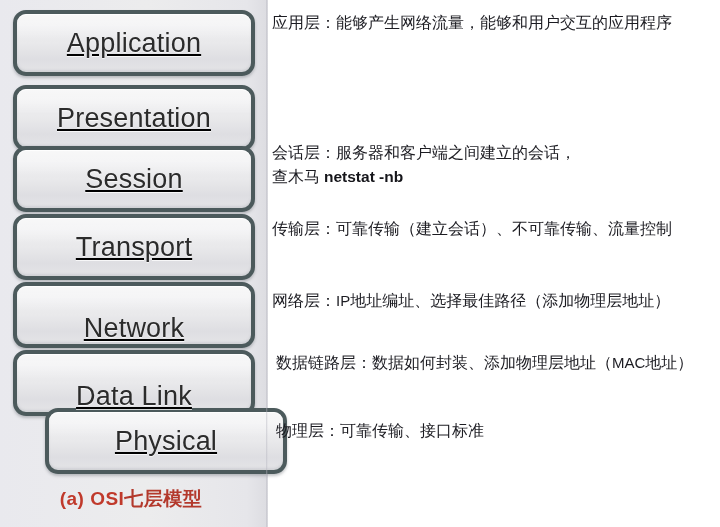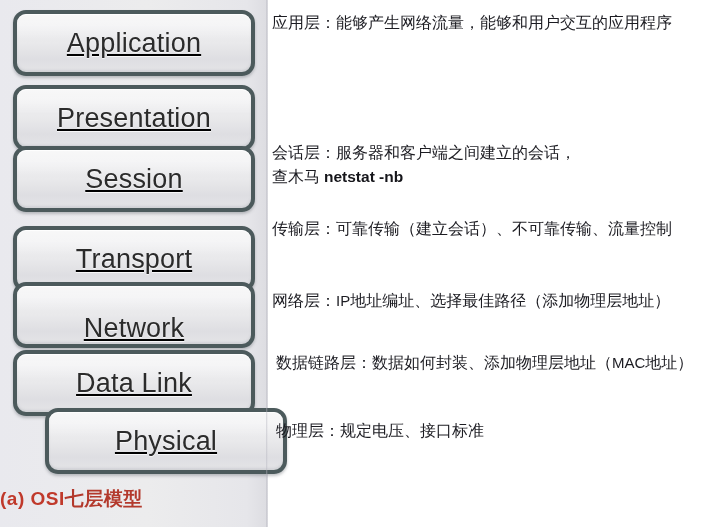--- a/index.html
+++ b/index.html
@@ -94,20 +94,21 @@
     letter-spacing: 0.2px;
     text-shadow: 0 1px 1px rgba(255,255,255,0.75);
     white-space: nowrap;
   }
 
   .diagram-caption {
     position: absolute;
     left: 0;
     top: 486px;
     width: 262px;
+    text-align: center;
     font-family: "Liberation Sans", "DejaVu Sans", sans-serif;
     font-size: 19px;
     font-weight: bold;
     color: #c0392b;
     letter-spacing: 0.5px;
     white-space: nowrap;
   }
   .caption-latin { color: #c0392b; }
   .caption-cjk { color: #b3392c; }
 
@@ -175,29 +176,29 @@
       </div>
 
       <div class="layer-box" style="top:78px;margin-top:7px;">
         <span class="layer-label">Presentation</span>
       </div>
 
       <div class="layer-box" style="top:146px;justify-content:center;">
         <span class="layer-label">Session</span>
       </div>
 
-      <div class="layer-box" style="top:226px;">
+      <div class="layer-box" style="top:214px;">
         <span class="layer-label">Transport</span>
       </div>
 
       <div class="layer-box" style="top:282px;align-items:flex-end;">
         <span class="layer-label">Network</span>
       </div>
 
-      <div class="layer-box" style="top:350px;">
+      <div class="layer-box" style="top:350px;align-items:flex-end;">
         <span class="layer-label">Data Link</span>
       </div>
 
       <div class="layer-box" style="top:408px;margin-left:32px;">
         <span class="layer-label">Physical</span>
       </div>
 
     </div>
 
     <div class="diagram-caption"><span class="caption-latin">(a) OSI</span><span class="caption-cjk">七层模型</span></div>
@@ -210,18 +211,18 @@
 
 
     <div class="anno anno-4">传输层：可靠传输（建立会话）、不可靠传输、流量控制</div>
 
     <div class="anno anno-3"><span>会话层：服务器和客户端之间建立的会话，</span><br><span>查木马 </span><span class="mono-inline">netstat -nb</span></div>
 
     <div class="anno anno-5"><span>网络层：</span><span class="latin-inline">IP</span><span>地址编址、选择最佳路径（添加物理层地址）</span></div>
 
     <div class="anno anno-6"><span>数据链路层：数据如何封装、添加物理层地址（</span><span class="latin-inline">MAC</span><span>地址）</span></div>
 
-    <div class="anno anno-7">物理层：规定电压、接口标准</div>
+    <div class="anno anno-7">物理层：可靠传输、接口标准</div>
 
   </div>
 
 
 </div>
 
 </body></html>

